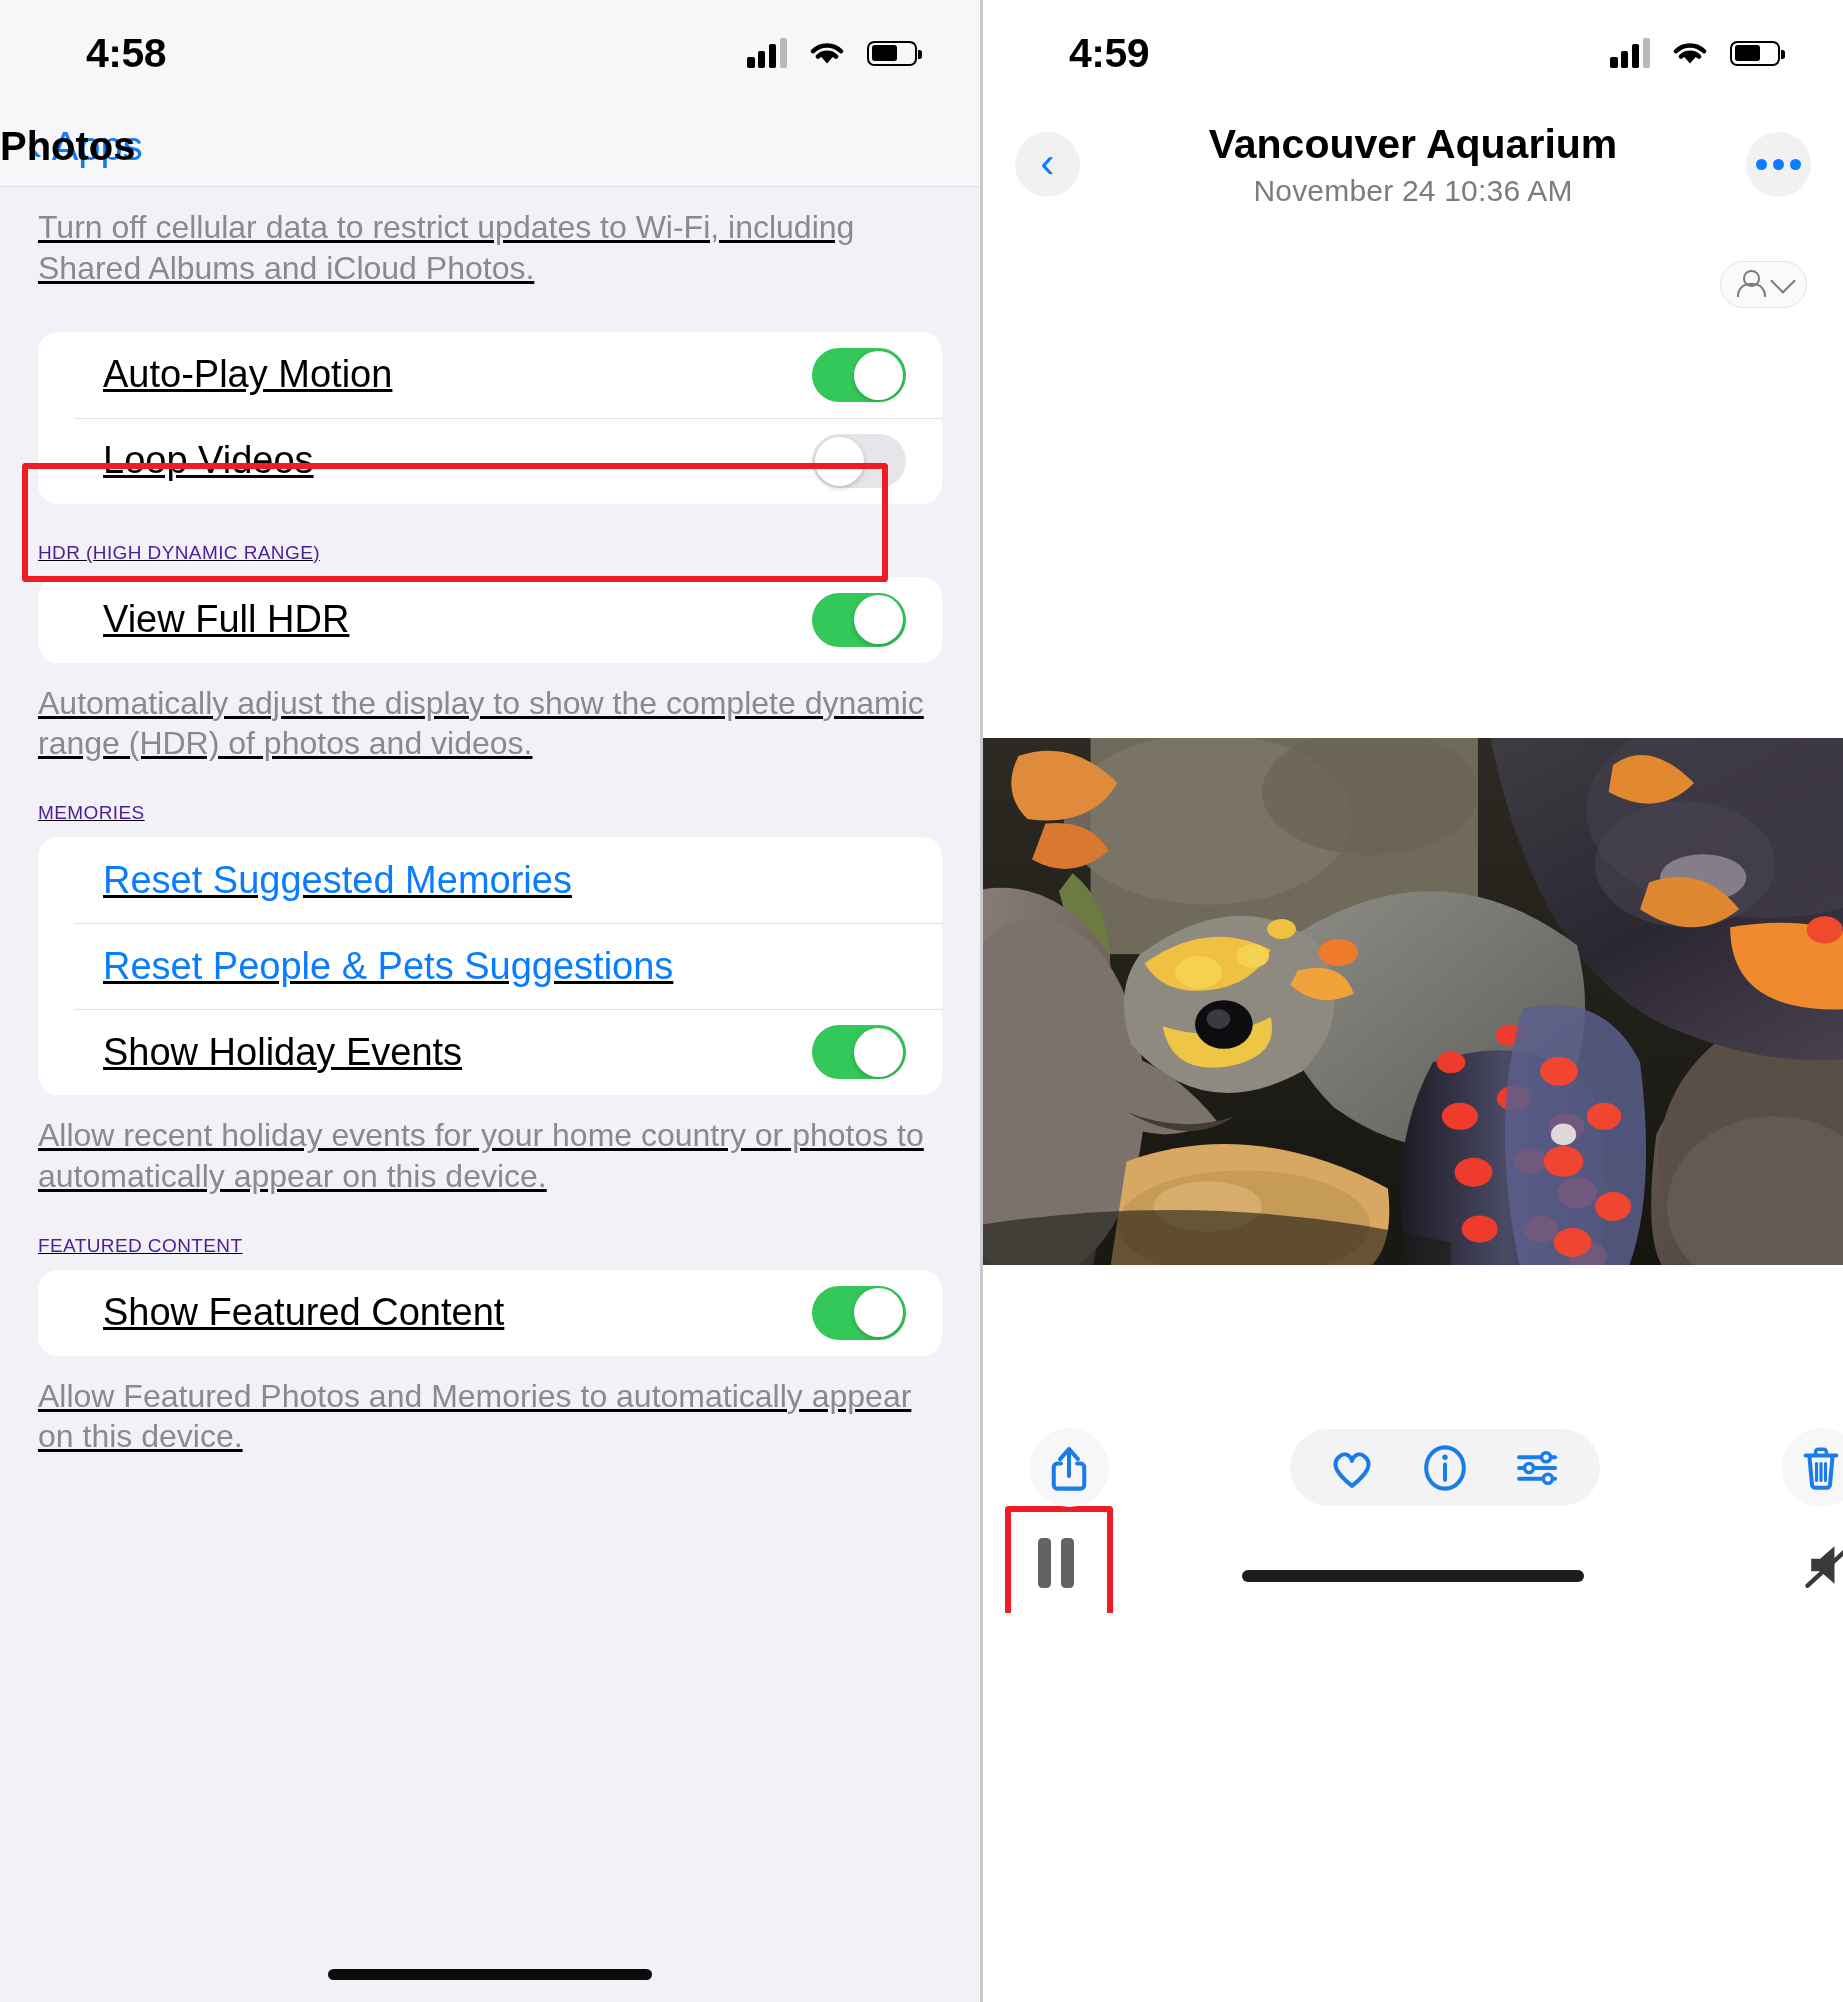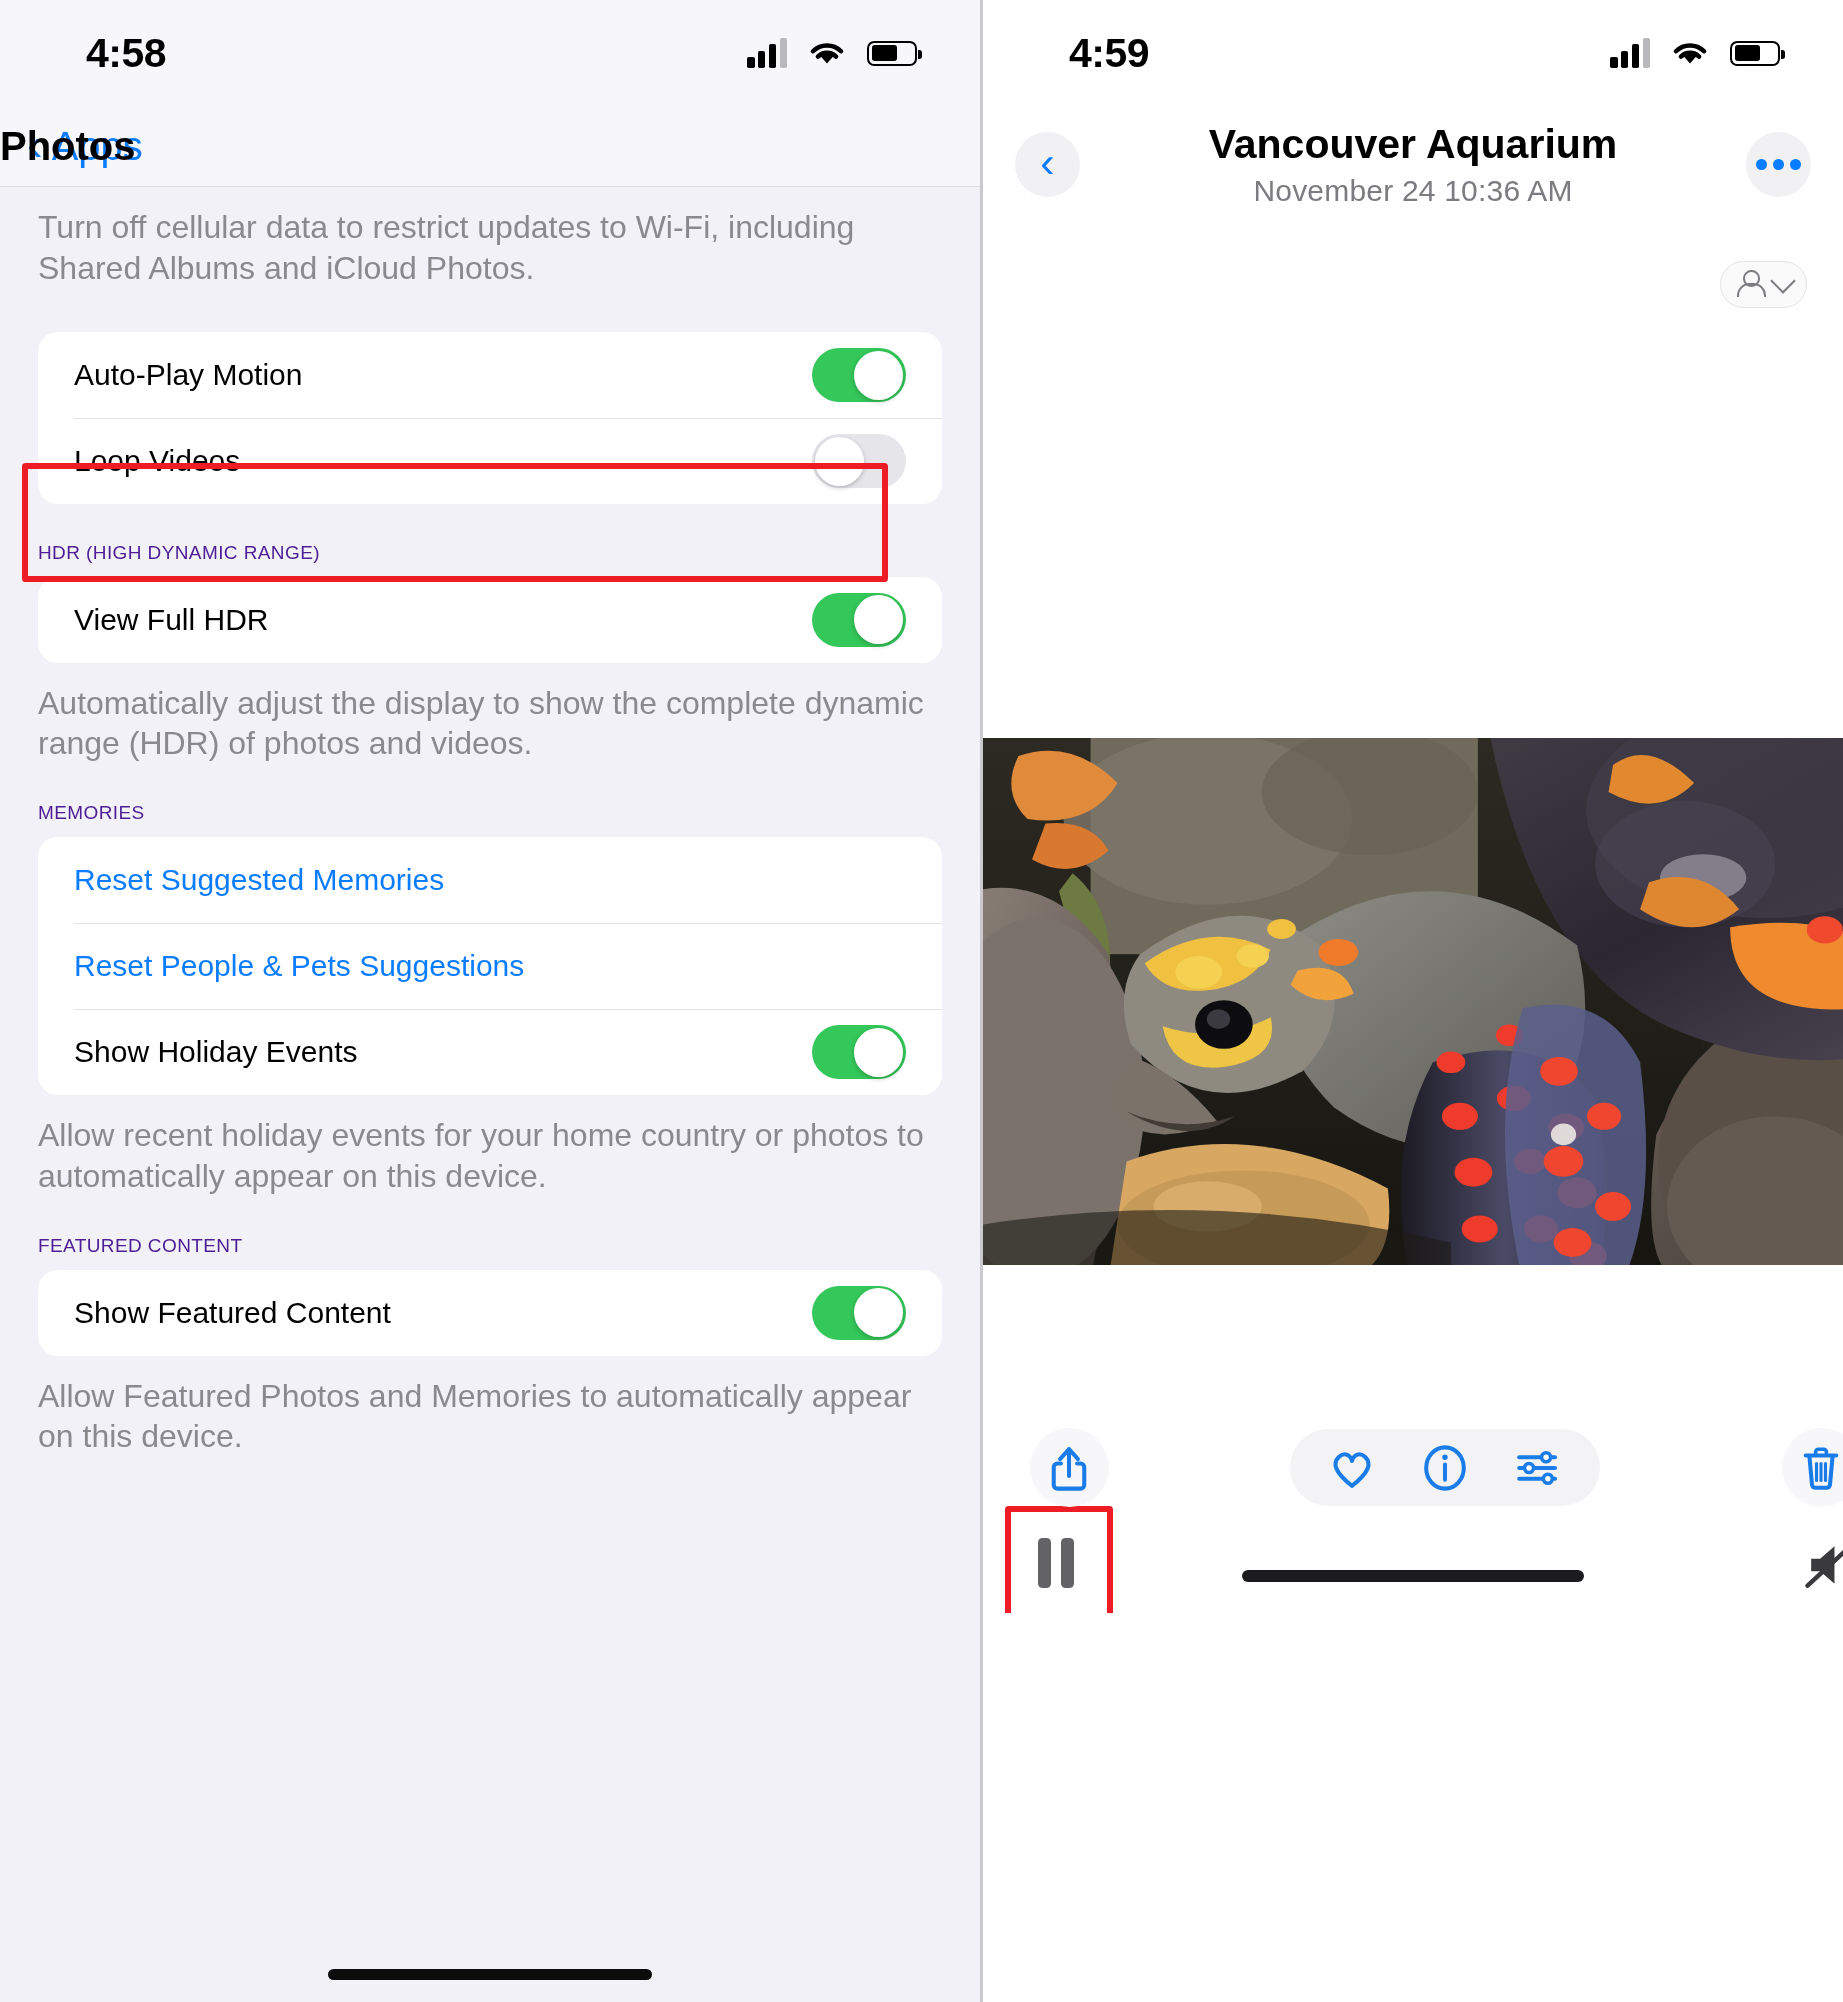--- a/index.html
+++ b/index.html
@@ -52,42 +52,42 @@
   }
   .nav-back { display: flex; align-items: center; gap: 9px; color: #0a7cff; }
   .nav-back .chev { font-size: 47px; font-weight: 300; line-height: 1; margin-top: -5.4px; }
   .nav-back-label { font-size: 40px; }
   .nav-title {
     position: absolute; left: 0; right: 0; 
     font-size: 40px; font-weight: bold; color: #000;
     pointer-events: none;
   }
 
-  .settings-scroll { padding: 0 0 0 0; }
+  .settings-scroll { padding: 0 0 0 0; text-decoration: underline; }
   .footnote {
     color: #8a8a8e; font-size: 32px; line-height: 1.28;
     padding: 20px 38px 0 38px;
   }
   .group-header {
     color: #4c1d95; font-size: 19px; letter-spacing: 0.4px;
     padding: 38px 38px 12.6px 38px; text-transform: uppercase;
   }
   .card {
     background: #fff; margin: 0 38px; border-radius: 20px;
     overflow: hidden;
   }
   .row {
     display: flex; align-items: center; justify-content: space-between;
     padding: 0 36px; height: 86px; position: relative;
   }
   .row + .row::before {
     content: ""; position: absolute; left: 36px; right: 0; top: 0;
     height: 0.9px; background: #e3e3e6;
   }
-  .row-label { font-size: 30px; color: #000; }
+  .row-label { font-size: 38px; color: #000; margin-left: 29px; }
   .row-label.link { color: #0a7cff; }
 
   .toggle {
     width: 94px; height: 54px; border-radius: 27px;
     position: relative; flex: none;
   }
   .toggle.on { background: #34c759; }
   .toggle.off { background: #e5e5ea; }
   .toggle .knob {
     position: absolute; top: 2.7px; width: 49px; height: 49px;

